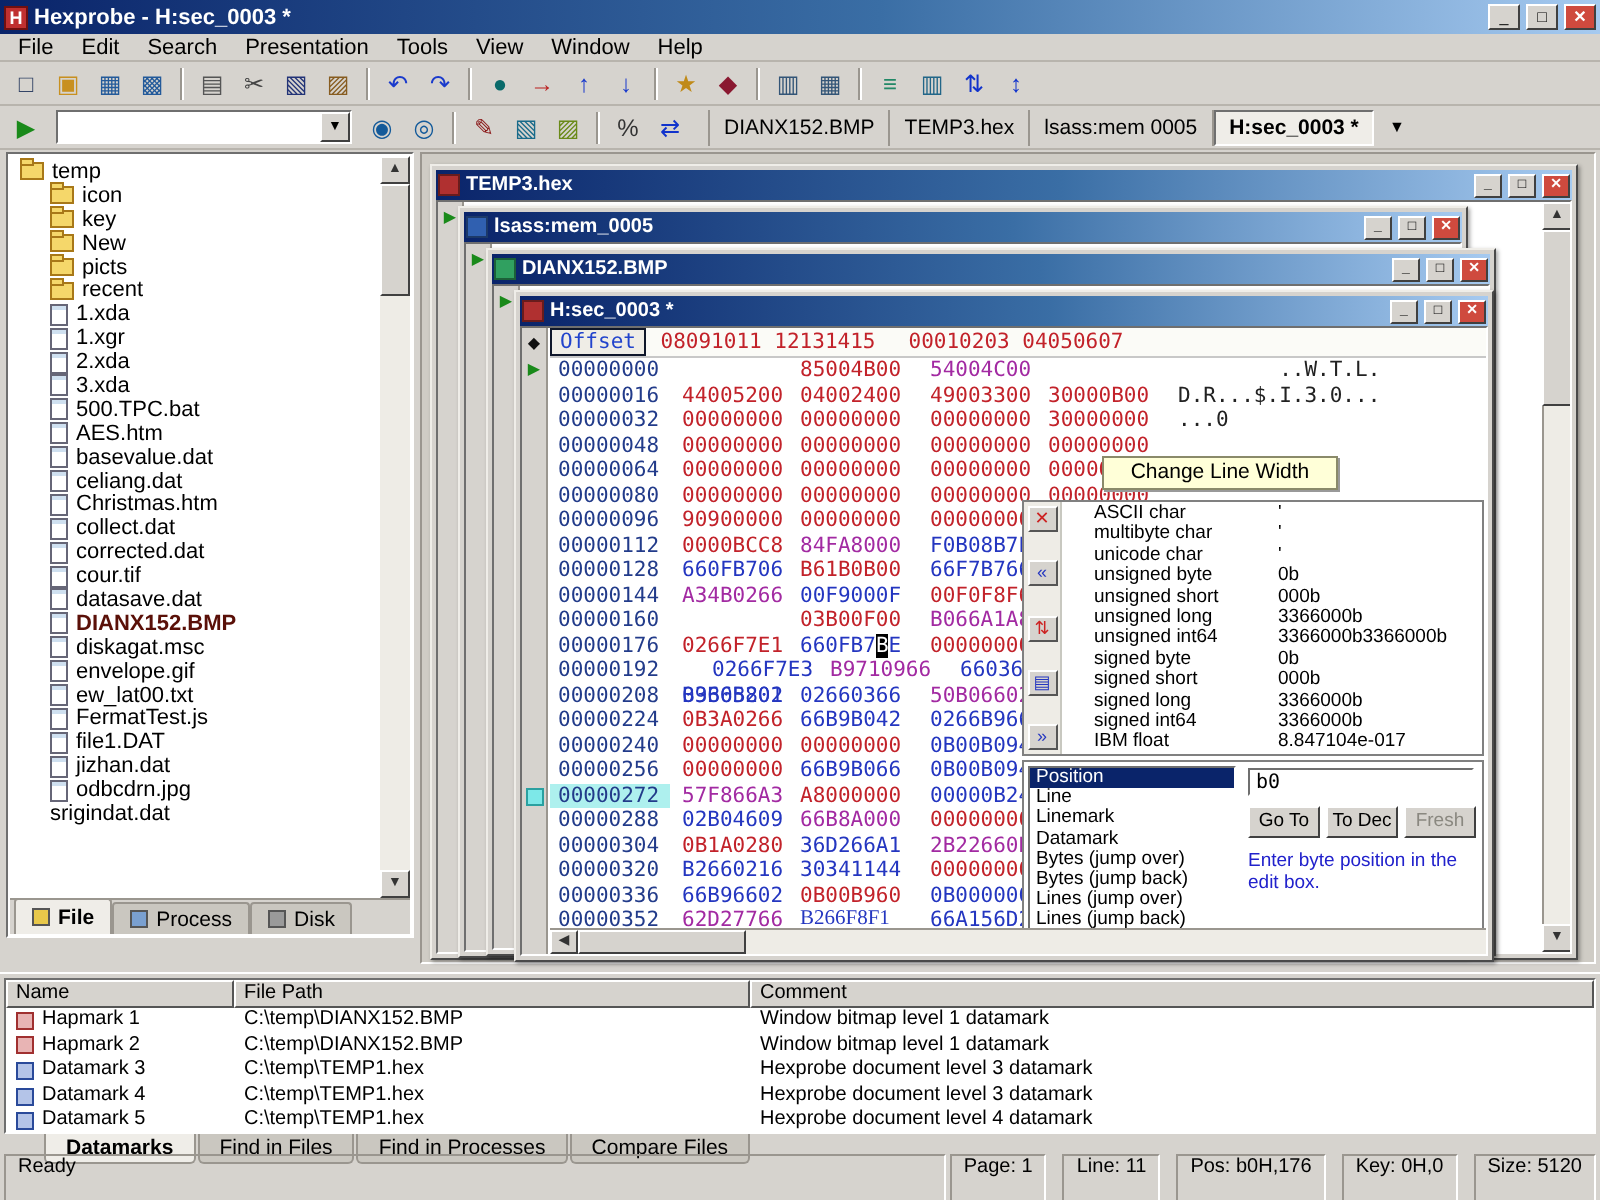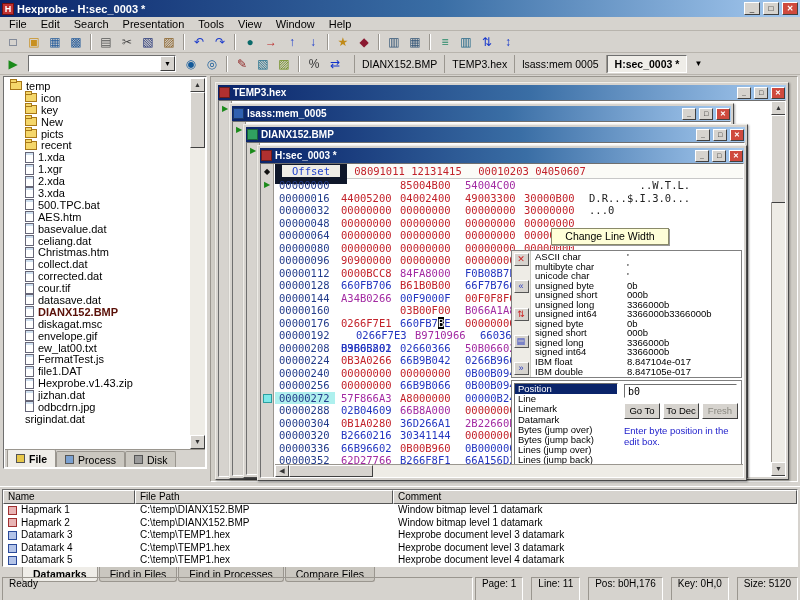--- a/index.html
+++ b/index.html
@@ -60,39 +60,39 @@
   .wbody{position:relative;background:#fff;border:1px solid;border-color:#6f6f6f #fff #fff #6f6f6f;height:calc(100% - 15px);overflow:hidden}
   .gutter{position:absolute;left:0;top:0;bottom:0;width:13px;background:#d6d3ce;border-right:1px solid #9a968f;display:flex;flex-direction:column;align-items:center;padding-top:3px;gap:4px}
   .gplay{color:#1a8a1a;font-size:8px;line-height:9px}
   .gcaret{color:#111;font-size:8px;line-height:9px}
   .gmark{position:absolute;left:2px;width:9px;height:9px;background:#7de8e8;border:1px solid #2aa0a0}
   .vscroll{position:absolute;right:0;top:0;bottom:0;width:14px;background:#eeece6;border-left:1px solid #9a968f}
   .vscroll .t{position:absolute;top:0;left:-1px}
   .vscroll .b{position:absolute;bottom:0;left:-1px}
   .vscroll .vthumb{position:absolute;left:-1px;top:14px;width:15px;height:88px;background:#d6d3ce;border:1px solid;border-color:#fff #404040 #404040 #fff}
   #hexhead{position:absolute;left:14px;top:0;right:0;height:15px;display:flex;align-items:center;font-family:"DejaVu Sans Mono",monospace;font-size:10.5px;border-bottom:1px solid #c8c8c8;background:#fbfbf7}
-  .h-off{width:72px;text-align:center;color:#2244cc;background:#efede6;border:7px solid #0f172a}
+  .h-off{width:48px;text-align:center;color:#2244cc;background:#efede6;border:1px solid #0f172a}
   .h-c1{width:110px;margin-left:6px;color:#c2222a;text-align:center}
   .h-c2{width:110px;margin-left:14px;color:#c2222a;text-align:center}
   #hexbody{position:absolute;left:14px;top:15px;right:0;bottom:13px;font-family:"DejaVu Sans Mono",monospace;font-size:10.5px;overflow:hidden}
   .hexrow{display:flex;height:12.5px;line-height:12.5px;white-space:pre}
   .off{width:60px;padding-left:4px;color:#223b8a}
   .off.mark{background:#aef0ee}
   .grp{width:51px}
   .hexrow>span:nth-child(2){margin-left:6px}
   .hexrow>span:nth-child(3){margin-left:8px}
   .hexrow>span:nth-child(4){margin-left:14px}
   .hexrow>span:nth-child(5){margin-left:8px}
   .asc{margin-left:14px;color:#222}
   .cursor{background:#000;color:#fff}
   #clw{position:absolute;left:290px;top:64px;width:118px;height:17px;background:#ffffd8;border:1px solid #8a8a6a;box-shadow:1px 1px 0 #999;font-size:10.5px;text-align:center;line-height:15px}
   #inspector{position:absolute;left:250px;top:86px;width:231px;height:128px;background:#fff;border:1px solid #808080;display:flex}
   .ins-strip{width:19px;background:#eeece6;border-right:1px solid #c8c8c0;display:flex;flex-direction:column;align-items:center;justify-content:space-between;padding:2px 0}
   .ins-btn{width:15px;height:13px;background:#d6d3ce;border:1px solid;border-color:#fff #555 #555 #fff;font-size:9px;line-height:11px;text-align:center}
-  .ins-rows{flex:1;display:flex;flex-direction:column;justify-content:space-between;padding:1px 0 1px 4px}
+  .ins-rows{flex:1;display:flex;flex-direction:column;justify-content:space-between;padding:1px 0 1px 16px}
   .ins-row{display:flex;font-size:9.5px;height:9.4px;line-height:9.4px;white-space:nowrap}
   .ins-label{width:92px}
   .ins-val{flex:1}
   #goto{position:absolute;left:250px;top:216px;width:231px;height:88px;background:#fff;border:1px solid #808080;font-size:9.5px}
   .goto-list{position:absolute;left:2px;top:2px;width:104px;bottom:2px;border:1px solid;border-color:#6f6f6f #fff #fff #6f6f6f;background:#fff;overflow:hidden}
   .goto-item{height:10.2px;line-height:10.2px;padding-left:3px;white-space:nowrap}
   .goto-item.sel{background:#0a246a;color:#fff}
   .goto-edit{position:absolute;left:112px;top:3px;right:4px;height:14px;border:1px solid;border-color:#6f6f6f #fff #fff #6f6f6f;background:#fff;font-size:10px;padding:0 3px;font-family:"DejaVu Sans Mono",monospace}
   .goto-btns{position:absolute;left:112px;top:22px;right:3px;display:flex;gap:3px}
   .btn{height:16px;flex:1;background:#d6d3ce;border:1px solid;border-color:#fff #404040 #404040 #fff;font-size:9.5px;text-align:center;line-height:14px;white-space:nowrap}
@@ -100,21 +100,21 @@
   .goto-help{position:absolute;left:112px;top:44px;right:3px;color:#2222cc;line-height:11px}
   .hscroll{position:absolute;left:14px;right:0;bottom:0;height:13px;background:#eeece6;border-top:1px solid #9a968f;display:flex;align-items:center}
   .hscroll .sbtn{width:14px;height:12px;line-height:10px}
   .hthumb{width:84px;height:12px;background:#d6d3ce;border:1px solid;border-color:#fff #404040 #404040 #fff}
 
   
   #bottom{position:absolute;left:0;top:486px;width:800px;height:96px;background:#d6d3ce;border-top:1px solid #fff}
   #dmtable{position:absolute;left:2px;top:2px;right:2px;height:78px;background:#fff;border:1px solid;border-color:#6f6f6f #fff #fff #6f6f6f;overflow:hidden}
   .dm-head{display:flex;height:14px;background:#d6d3ce}
   .dm-hcell{border:1px solid;border-color:#fff #555 #555 #fff;padding:0 4px;font-size:10px;line-height:12px}
-  .c0{width:132px;flex:none}.c1{width:258px;flex:none}.c2{flex:1}
+  .c0{width:114px;flex:none}.c1{width:258px;flex:none}.c2{flex:1}
   .dm-row{display:flex;height:12.6px;line-height:12.6px;font-size:10px;align-items:center}
   .dm-cell{padding:0 5px;white-space:nowrap;overflow:hidden;display:flex;align-items:center}
   .dm-icon{width:9px;height:9px;margin-right:4px;border:1px solid;flex:none}
   .dm-icon.bitmap{background:#e8b4b4;border-color:#a03030}
   .dm-icon.doc{background:#b4c4e8;border-color:#2a4a9a}
   #btabs{position:absolute;left:0;bottom:0;height:15px;display:flex;padding-left:22px;gap:1px}
   .btab{padding:1px 10px;font-size:10.5px;border:1px solid #9a968f;border-top:none;border-radius:0 0 3px 3px;background:#cac7c0;height:15px;white-space:nowrap}
   .btab.active{background:#efede8;font-weight:bold}
 
   
@@ -302,24 +302,20 @@
         <div class="titem indent">
           <span class="ic-file"></span>
           <span class="tlabel">FermatTest.js</span>
         </div>
         <div class="titem indent">
           <span class="ic-file"></span>
           <span class="tlabel">file1.DAT</span>
         </div>
         <div class="titem indent">
           <span class="ic-file"></span>
-          <span class="tlabel">Hexprobe.v1.43.zip</span>
-        </div>
-        <div class="titem indent">
-          <span class="ic-file"></span>
           <span class="tlabel">jizhan.dat</span>
         </div>
         <div class="titem indent">
           <span class="ic-file"></span>
           <span class="tlabel">odbcdrn.jpg</span>
         </div>
         <div class="titem indent">
           <span class="tlabel">srigindat.dat</span>
         </div>
       </div>
@@ -431,21 +427,21 @@
             <div class="hexrow"><span class="off">00000192</span><span class="grp" style="color: rgb(36, 54, 192); margin-left: 21px;">0266F7E3</span><span class="grp" style="color: rgb(162, 42, 162);">B9710966</span><span class="grp" style="color: rgb(36, 54, 192);">66036C02</span><span class="grp" style="color: rgb(194, 34, 42);">00000000</span><span class="asc"></span></div>
             <div class="hexrow"><span class="off">00000208</span><span class="grp" style="color: rgb(36, 54, 192);">03B05202</span><span class="grp" style="color: rgb(36, 54, 192);">02660366</span><span class="grp" style="color: rgb(162, 42, 162);">50B06602</span><span class="grp" style="color: rgb(194, 34, 42);">00000000</span><span class="asc"></span></div>
             <div class="hexrow"><span class="off">00000224</span><span class="grp" style="color: rgb(194, 34, 42);">0B3A0266</span><span class="grp" style="color: rgb(36, 54, 192);">66B9B042</span><span class="grp" style="color: rgb(36, 54, 192);">0266B966</span><span class="grp" style="color: rgb(194, 34, 42);">00000000</span><span class="asc"></span></div>
             <div class="hexrow"><span class="off">00000240</span><span class="grp" style="color: rgb(194, 34, 42);">00000000</span><span class="grp" style="color: rgb(194, 34, 42);">00000000</span><span class="grp" style="color: rgb(36, 54, 192);">0B00B094</span><span class="grp" style="color: rgb(194, 34, 42);">00000000</span><span class="asc"></span></div>
             <div class="hexrow"><span class="off">00000256</span><span class="grp" style="color: rgb(194, 34, 42);">00000000</span><span class="grp" style="color: rgb(36, 54, 192);">66B9B066</span><span class="grp" style="color: rgb(36, 54, 192);">0B00B094</span><span class="grp" style="color: rgb(194, 34, 42);">00000000</span><span class="asc"></span></div>
             <div class="hexrow"><span class="off mark">00000272</span><span class="grp" style="color: rgb(162, 42, 162);">57F866A3</span><span class="grp" style="color: rgb(194, 34, 42);">A8000000</span><span class="grp" style="color: rgb(36, 54, 192);">00000B24</span><span class="grp" style="color: rgb(194, 34, 42);">00000000</span><span class="asc"></span></div>
             <div class="hexrow"><span class="off">00000288</span><span class="grp" style="color: rgb(36, 54, 192);">02B04609</span><span class="grp" style="color: rgb(162, 42, 162);">66B8A000</span><span class="grp" style="color: rgb(194, 34, 42);">00000000</span><span class="grp" style="color: rgb(194, 34, 42);">00000000</span><span class="asc"></span></div>
             <div class="hexrow"><span class="off">00000304</span><span class="grp" style="color: rgb(194, 34, 42);">0B1A0280</span><span class="grp" style="color: rgb(36, 54, 192);">36D266A1</span><span class="grp" style="color: rgb(162, 42, 162);">2B22660B</span><span class="grp" style="color: rgb(194, 34, 42);">00000000</span><span class="asc"></span></div>
             <div class="hexrow"><span class="off">00000320</span><span class="grp" style="color: rgb(36, 54, 192);">B2660216</span><span class="grp" style="color: rgb(36, 54, 192);">30341144</span><span class="grp" style="color: rgb(194, 34, 42);">00000000</span><span class="grp" style="color: rgb(194, 34, 42);">00000000</span><span class="asc"></span></div>
             <div class="hexrow"><span class="off">00000336</span><span class="grp" style="color: rgb(36, 54, 192);">66B96602</span><span class="grp" style="color: rgb(194, 34, 42);">0B00B960</span><span class="grp" style="color: rgb(36, 54, 192);">0B000000</span><span class="grp" style="color: rgb(194, 34, 42);">00000000</span><span class="asc"></span></div>
-            <div class="hexrow"><span class="off">00000352</span><span class="grp" style="color: rgb(162, 42, 162);">62D27766</span><span class="grp" style="color: rgb(36, 54, 192);">B266F8F1</span><span class="grp" style="color: rgb(36, 54, 192);">66A156D2</span><span class="grp" style="color: rgb(194, 34, 42);">00000000</span><span class="asc"></span></div>
+            <div class="hexrow"><span class="off">00000352</span><span class="grp" style="color: rgb(162, 42, 162);">62D27766</span><span class="grp" style="color: rgb(36, 54, 192); font-family: Liberation Serif, serif;">B266F8F1</span><span class="grp" style="color: rgb(36, 54, 192);">66A156D2</span><span class="grp" style="color: rgb(194, 34, 42);">00000000</span><span class="asc"></span></div>
           </div>
         <div id="clw">Change Line Width</div>
         <div id="inspector">
           <div class="ins-strip" id="insstrip">
               <span class="ins-btn" style="color: rgb(204, 34, 34);">✕</span>
               <span class="ins-btn" style="color: rgb(36, 54, 192);">«</span>
               <span class="ins-btn" style="color: rgb(204, 34, 34);">⇅</span>
               <span class="ins-btn" style="color: rgb(36, 54, 192);">▤</span>
               <span class="ins-btn" style="color: rgb(36, 54, 192);">»</span>
             </div>
@@ -490,24 +486,20 @@
                 <span class="ins-label">signed long</span>
                 <span class="ins-val">3366000b</span>
               </div>
               <div class="ins-row">
                 <span class="ins-label">signed int64</span>
                 <span class="ins-val">3366000b</span>
               </div>
               <div class="ins-row">
                 <span class="ins-label">IBM float</span>
                 <span class="ins-val">8.847104e-017</span>
-              </div>
-              <div class="ins-row">
-                <span class="ins-label">IBM double</span>
-                <span class="ins-val">8.847105e-017</span>
               </div>
             </div>
         </div>
         <div id="goto">
           <div class="goto-list" id="gotolist">
               <div class="goto-item sel">Position</div>
               <div class="goto-item">Line</div>
               <div class="goto-item">Linemark</div>
               <div class="goto-item">Datamark</div>
               <div class="goto-item">Bytes (jump over)</div>

